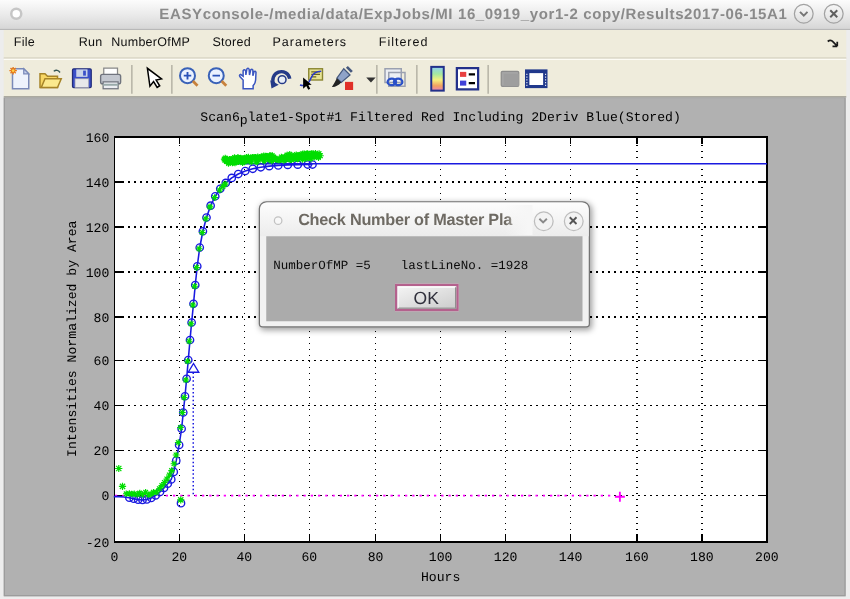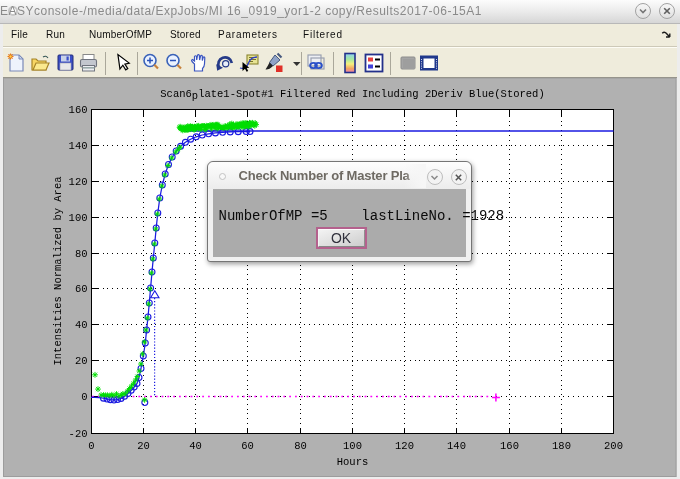--- a/index.html
+++ b/index.html
@@ -1,58 +1,58 @@
 <!DOCTYPE html>
 <html><head><meta charset="utf-8"><style>
 *{margin:0;padding:0;box-sizing:border-box}
 html,body{width:680px;height:479px;overflow:hidden;background:#ededed;
 font-family:"Liberation Sans",sans-serif;position:relative}
 .abs{position:absolute}
 
 #tb{left:0;top:0;width:680px;height:24px;background:linear-gradient(#fcfcfc,#e9e9e9 55%,#d6d6d6);border-bottom:1px solid #b8b8b8}
 #tb .icon{left:8px;top:6px;width:10px;height:10px;border:2px solid #c6c6c6;border-radius:50%;background:#fff}
-#tb .title{left:0;top:4px;width:630px;text-align:left;font-weight:normal;font-size:12px;color:#8a8a8a;letter-spacing:0.5px;white-space:nowrap}
+#tb .title{left:0;top:4px;width:630px;text-align:right;font-weight:bold;font-size:12px;color:#8a8a8a;letter-spacing:0.5px;white-space:nowrap}
 .cbtn{width:16px;height:16px;border:1px solid #a2a2a2;border-radius:50%;top:3px}
 
 #mb{left:3px;top:24px;width:674px;height:23px;background:#efecdc;border-bottom:1px solid #cdc9b8}
 #mb span{position:absolute;top:5px;font-size:10px;color:#101010;letter-spacing:0.2px}
 
 #tl{left:3px;top:47px;width:674px;height:31px;background:#efecdc;border-top:1px solid #fdfcf5;border-bottom:1px solid #96948c}
 .sep{position:absolute;top:4px;width:1px;height:23px;background:#aaa79a}
 .ic{position:absolute;top:4px;width:22px;height:23px}
 
 #dlg{left:206.5px;top:161px;width:265px;height:101px;background:#f1f1f1;border:1px solid #757575;border-radius:6px 6px 3px 3px;box-shadow:1px 2px 5px rgba(0,0,0,0.4)}
 #dlg .dtb{left:0;top:0;width:100%;height:27px;background:linear-gradient(#fdfdfd,#ececec);border-radius:6px 6px 0 0}
 #dlg .dcirc{left:11px;top:11px;width:7px;height:7px;border:1.5px solid #c2c2c2;border-radius:50%;background:#f8f8f8}
 #dlg .dtitle{left:31px;top:6px;font-weight:bold;font-size:13px;color:#6e6a63;letter-spacing:-0.2px;white-space:nowrap;width:183px;overflow:hidden}
 #dlg .dfade{left:196px;top:2px;width:22px;height:24px;background:linear-gradient(90deg,rgba(250,250,250,0),#f6f6f6 85%)}
 #dlg .dbtn{width:16px;height:16px;border:1.5px solid #bdbdbd;border-radius:50%;top:7px;background:#f3f3f3}
 #dlg .body{left:5px;top:27px;width:253px;height:68px;background:#ababab}
-#dlg .mono{left:6px;top:19px;font-family:"Liberation Mono",monospace;font-size:14px;color:#0a0a0a;white-space:pre}
+#dlg .mono{left:6px;top:19px;font-family:"Liberation Mono",monospace;font-size:10px;color:#0a0a0a;white-space:pre}
 #ok{left:103px;top:38px;width:51px;height:22px;border:2px solid #b4618d;background:#ffffff}
 #ok .okin{left:0;top:0;width:47px;height:18px;border-top:1.5px solid #fbfbfb;border-left:1.5px solid #f4f4f4;border-right:1.5px solid #8f8f8f;border-bottom:1.5px solid #868686;background:linear-gradient(160deg,#f3f3f3,#cdcdcd);text-align:center;font-size:14px;color:#30303c;line-height:16px}
 svg{shape-rendering:auto}
 </style></head><body>
 
 <div id="tb" class="abs">
  <div class="icon abs"></div>
  <div class="title abs">EASYconsole-/media/data/ExpJobs/MI 16_0919_yor1-2 copy/Results2017-06-15A1</div>
  <div class="cbtn abs" style="left:635px">
   <svg width="14" height="14" viewBox="0 0 14 14">
         <polyline points="4,5.5 7,8.5 10,5.5" fill="none" stroke="#767676" stroke-width="1.6"></polyline>
       </svg></div>
  <div class="cbtn abs" style="left:659px">
   <svg width="14" height="14" viewBox="0 0 14 14">
         <path d="M4.2 4.2 L9.8 9.8 M9.8 4.2 L4.2 9.8" stroke="#5f5f5f" stroke-width="1.6"></path>
       </svg></div>
 </div>
 
 <div id="mb" class="abs">
  <span style="left:8px">File</span>
- <span style="left:43px">Run</span>
+ <span style="left:60px">Run</span>
  <span style="left:86px">NumberOfMP</span>
  <span style="left:167px">Stored</span>
  <span style="left:215px;letter-spacing:0.8px">Parameters</span>
  <span style="left:300px;letter-spacing:0.8px">Filtered</span>
  <svg style="position:absolute;left:658px;top:6px" width="11" height="10" viewBox="0 0 11 10">
       <path d="M1.2 3.2 Q3.5 1.2 5.5 3.5 M5.5 3.5 L8.8 7 M8.8 7 L8.8 3.4 M8.8 7 L5 7" fill="none" stroke="#1a1a1a" stroke-width="1.4"></path>
     </svg>
 </div>
 
 <div id="tl" class="abs">

